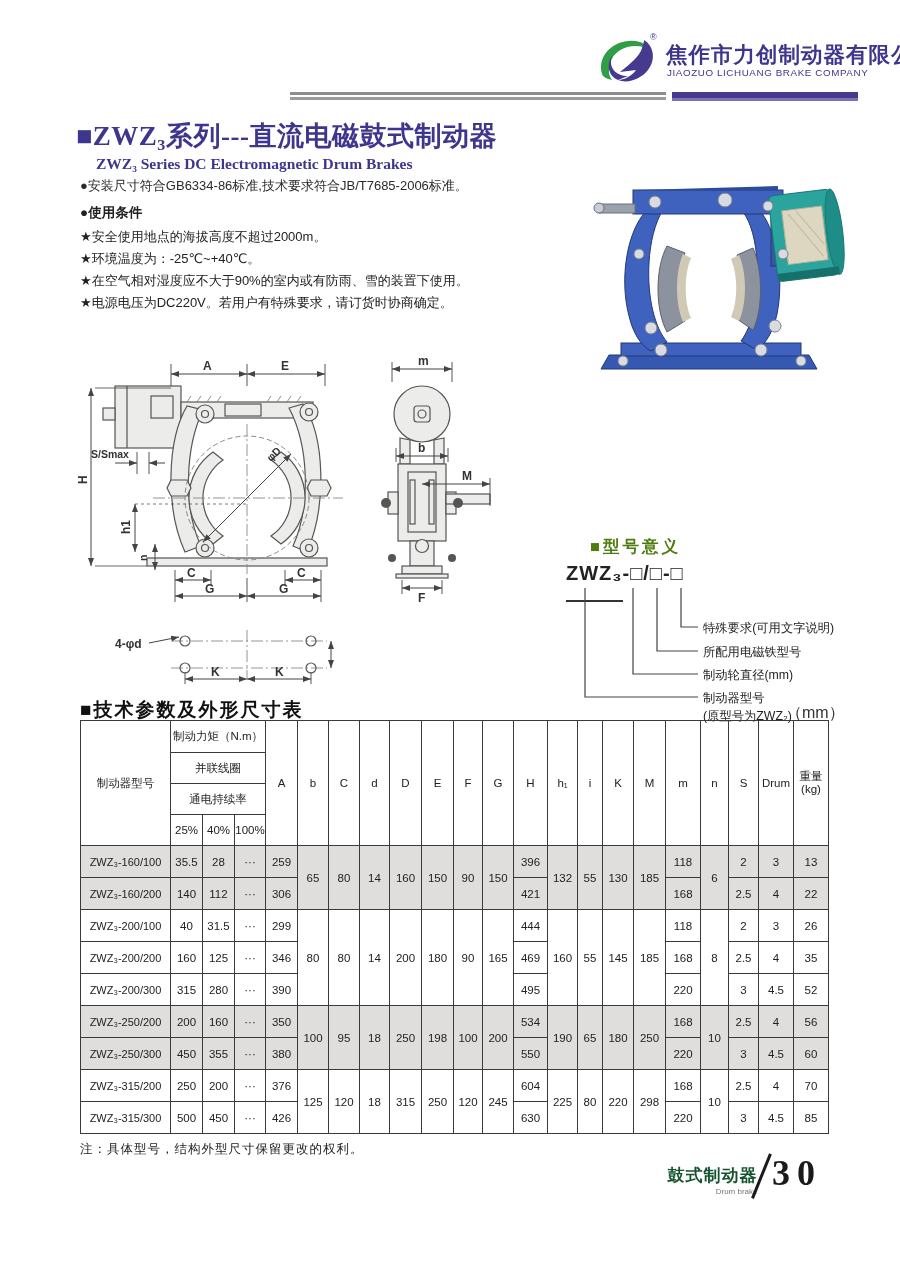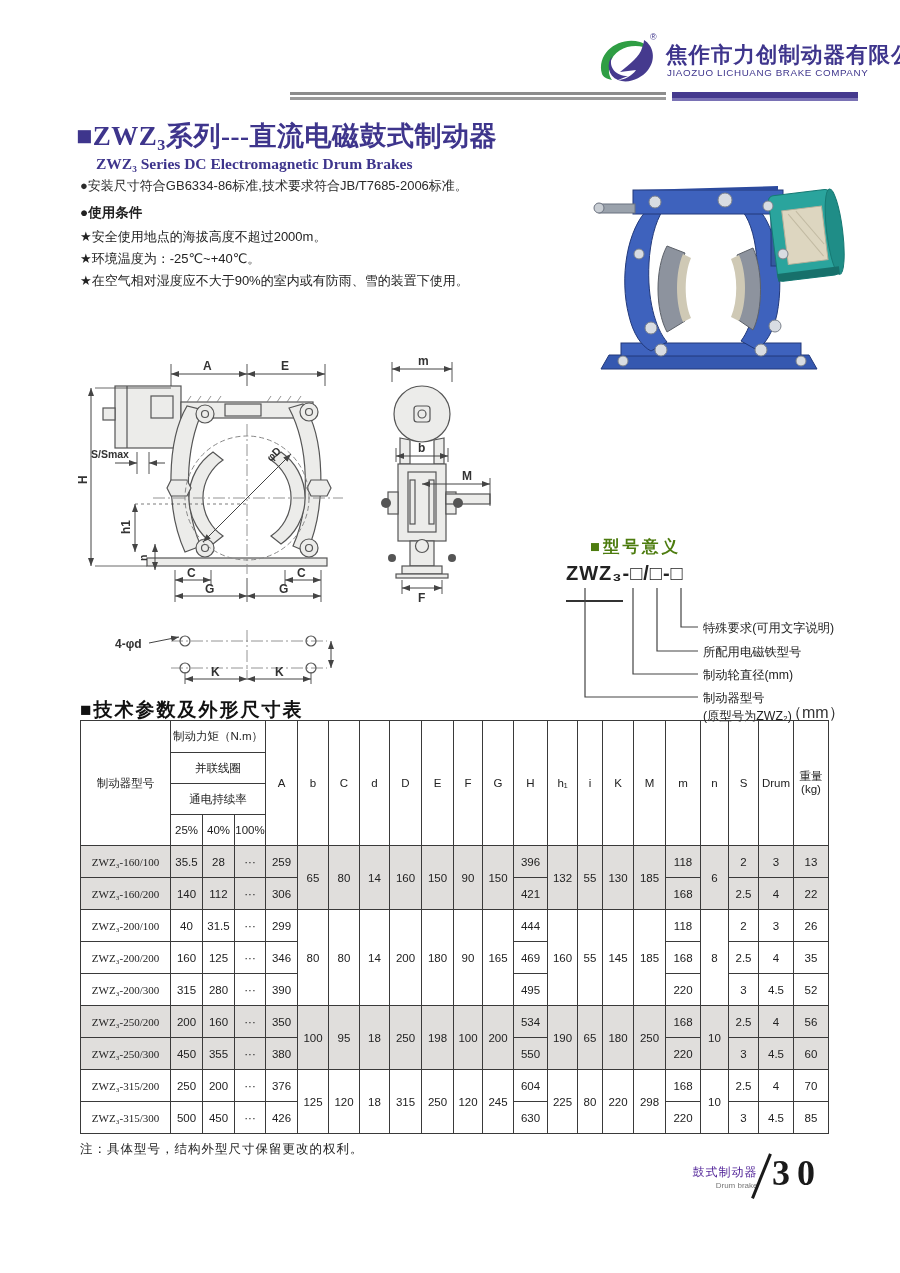--- a/index.html
+++ b/index.html
@@ -42,29 +42,29 @@
   .mm-label { left:143px; font-size:12.3px; color:#222; white-space:nowrap; }
 
   
   .tbl-title { left:80px; top:697px; font-size:19px; font-weight:bold; color:#111; letter-spacing:2px; }
   .tbl-unit { left:786px; top:703px; font-size:16px; color:#333; }
   table.spec { left:80px; top:720px; width:748px; border-collapse:collapse; table-layout:fixed; border:1.5px solid #3a3a3a; position:absolute; }
   .spec th, .spec td { border:1px solid #3a3a3a; text-align:center; vertical-align:middle; font-weight:normal; font-size:11.5px; color:#222; padding:0; overflow:hidden; }
   .spec thead tr.h1 th { height:32px; }
   .spec thead tr.h2 th, .spec thead tr.h3 th, .spec thead tr.h4 th { height:31px; }
   .spec tbody tr { height:32px; }
-  .spec td.model-cell { font-size:11px;font-family:Liberation Serif, serif; }
+  .spec td.model-cell { font-size:11px; }
   .spec td.shaded, .spec th.shaded { background:#e0dedc; }
   .weight-th { font-size:11px; line-height:13px; }
   .tbl-note { left:80px; top:1141px; font-size:12.5px; color:#222; letter-spacing:1px;text-align:center; }
 
   
   .footer { left:560px; top:1152px; width:300px; height:62px; display:flex; justify-content:flex-end; align-items:flex-start; }
   .foot-cat { text-align:right; margin-top:12px; }
-  .foot-cn { font-size:12px; font-weight:normal; color:#4c1d95; letter-spacing:1px; }
+  .foot-cn { font-size:17px; font-weight:bold; color:#14532d; letter-spacing:1px; }
   .foot-en { font-size:8px; color:#777; margin-top:0; }
   .foot-slash { width:2.5px; height:48px; background:#1a1a1a; transform:rotate(22deg); margin:0 10px 0 2px; }
   .foot-num { font-family:"Liberation Serif","DejaVu Serif",serif; font-size:36px; font-weight:bold; color:#1a1a1a; letter-spacing:7px; margin-right:38px; }
 </style>
 </head>
 <body>
 
 <div class="abs logo-wrap">
   <svg width="66" height="56" viewBox="0 0 66 56">
     <path d="M8,40 C2,18 26,2 46,8 C52,10 55,13 56,16 C44,8 20,12 16,30 C14,37 15,42 18,46 C13,45 9,43 8,40 Z" fill="#2f9e44"></path>
@@ -80,20 +80,21 @@
 
 <div class="abs main-title">■ZWZ₃系列---直流电磁鼓式制动器</div>
 <div class="abs sub-title">ZWZ₃ Series DC Electromagnetic Drum Brakes</div>
 <div class="abs std-note">●安装尺寸符合GB6334-86标准,技术要求符合JB/T7685-2006标准。</div>
 
 <div class="abs usage-head">●使用条件</div>
 <div class="abs usage-list">
   <div>★安全使用地点的海拔高度不超过2000m。</div>
   <div>★环境温度为：-25℃~+40℃。</div>
   <div>★在空气相对湿度应不大于90%的室内或有防雨、雪的装置下使用。</div>
+  <div>★电源电压为DC220V。若用户有特殊要求，请订货时协商确定。</div>
 </div>
 
 <div class="abs photo-box">
   <svg width="292" height="218" viewBox="0 0 292 218">
 
     <path d="M46,197 L246,197 L254,211 L38,211 Z" fill="#3558b0" stroke="#22397a"></path>
     <rect x="58" y="185" width="180" height="13" fill="#3e62bd" stroke="#22397a"></rect>
 
     <path d="M86,50 C64,70 56,120 66,158 C70,175 78,188 88,193 L104,184 C92,170 84,140 86,105 C87,85 92,64 100,52 Z" fill="#3e62bd" stroke="#22397a"></path>
     <path d="M196,52 C212,68 222,116 214,156 C210,175 202,186 194,192 L178,183 C190,167 196,138 194,104 C193,84 188,64 180,54 Z" fill="#3e62bd" stroke="#22397a"></path>

